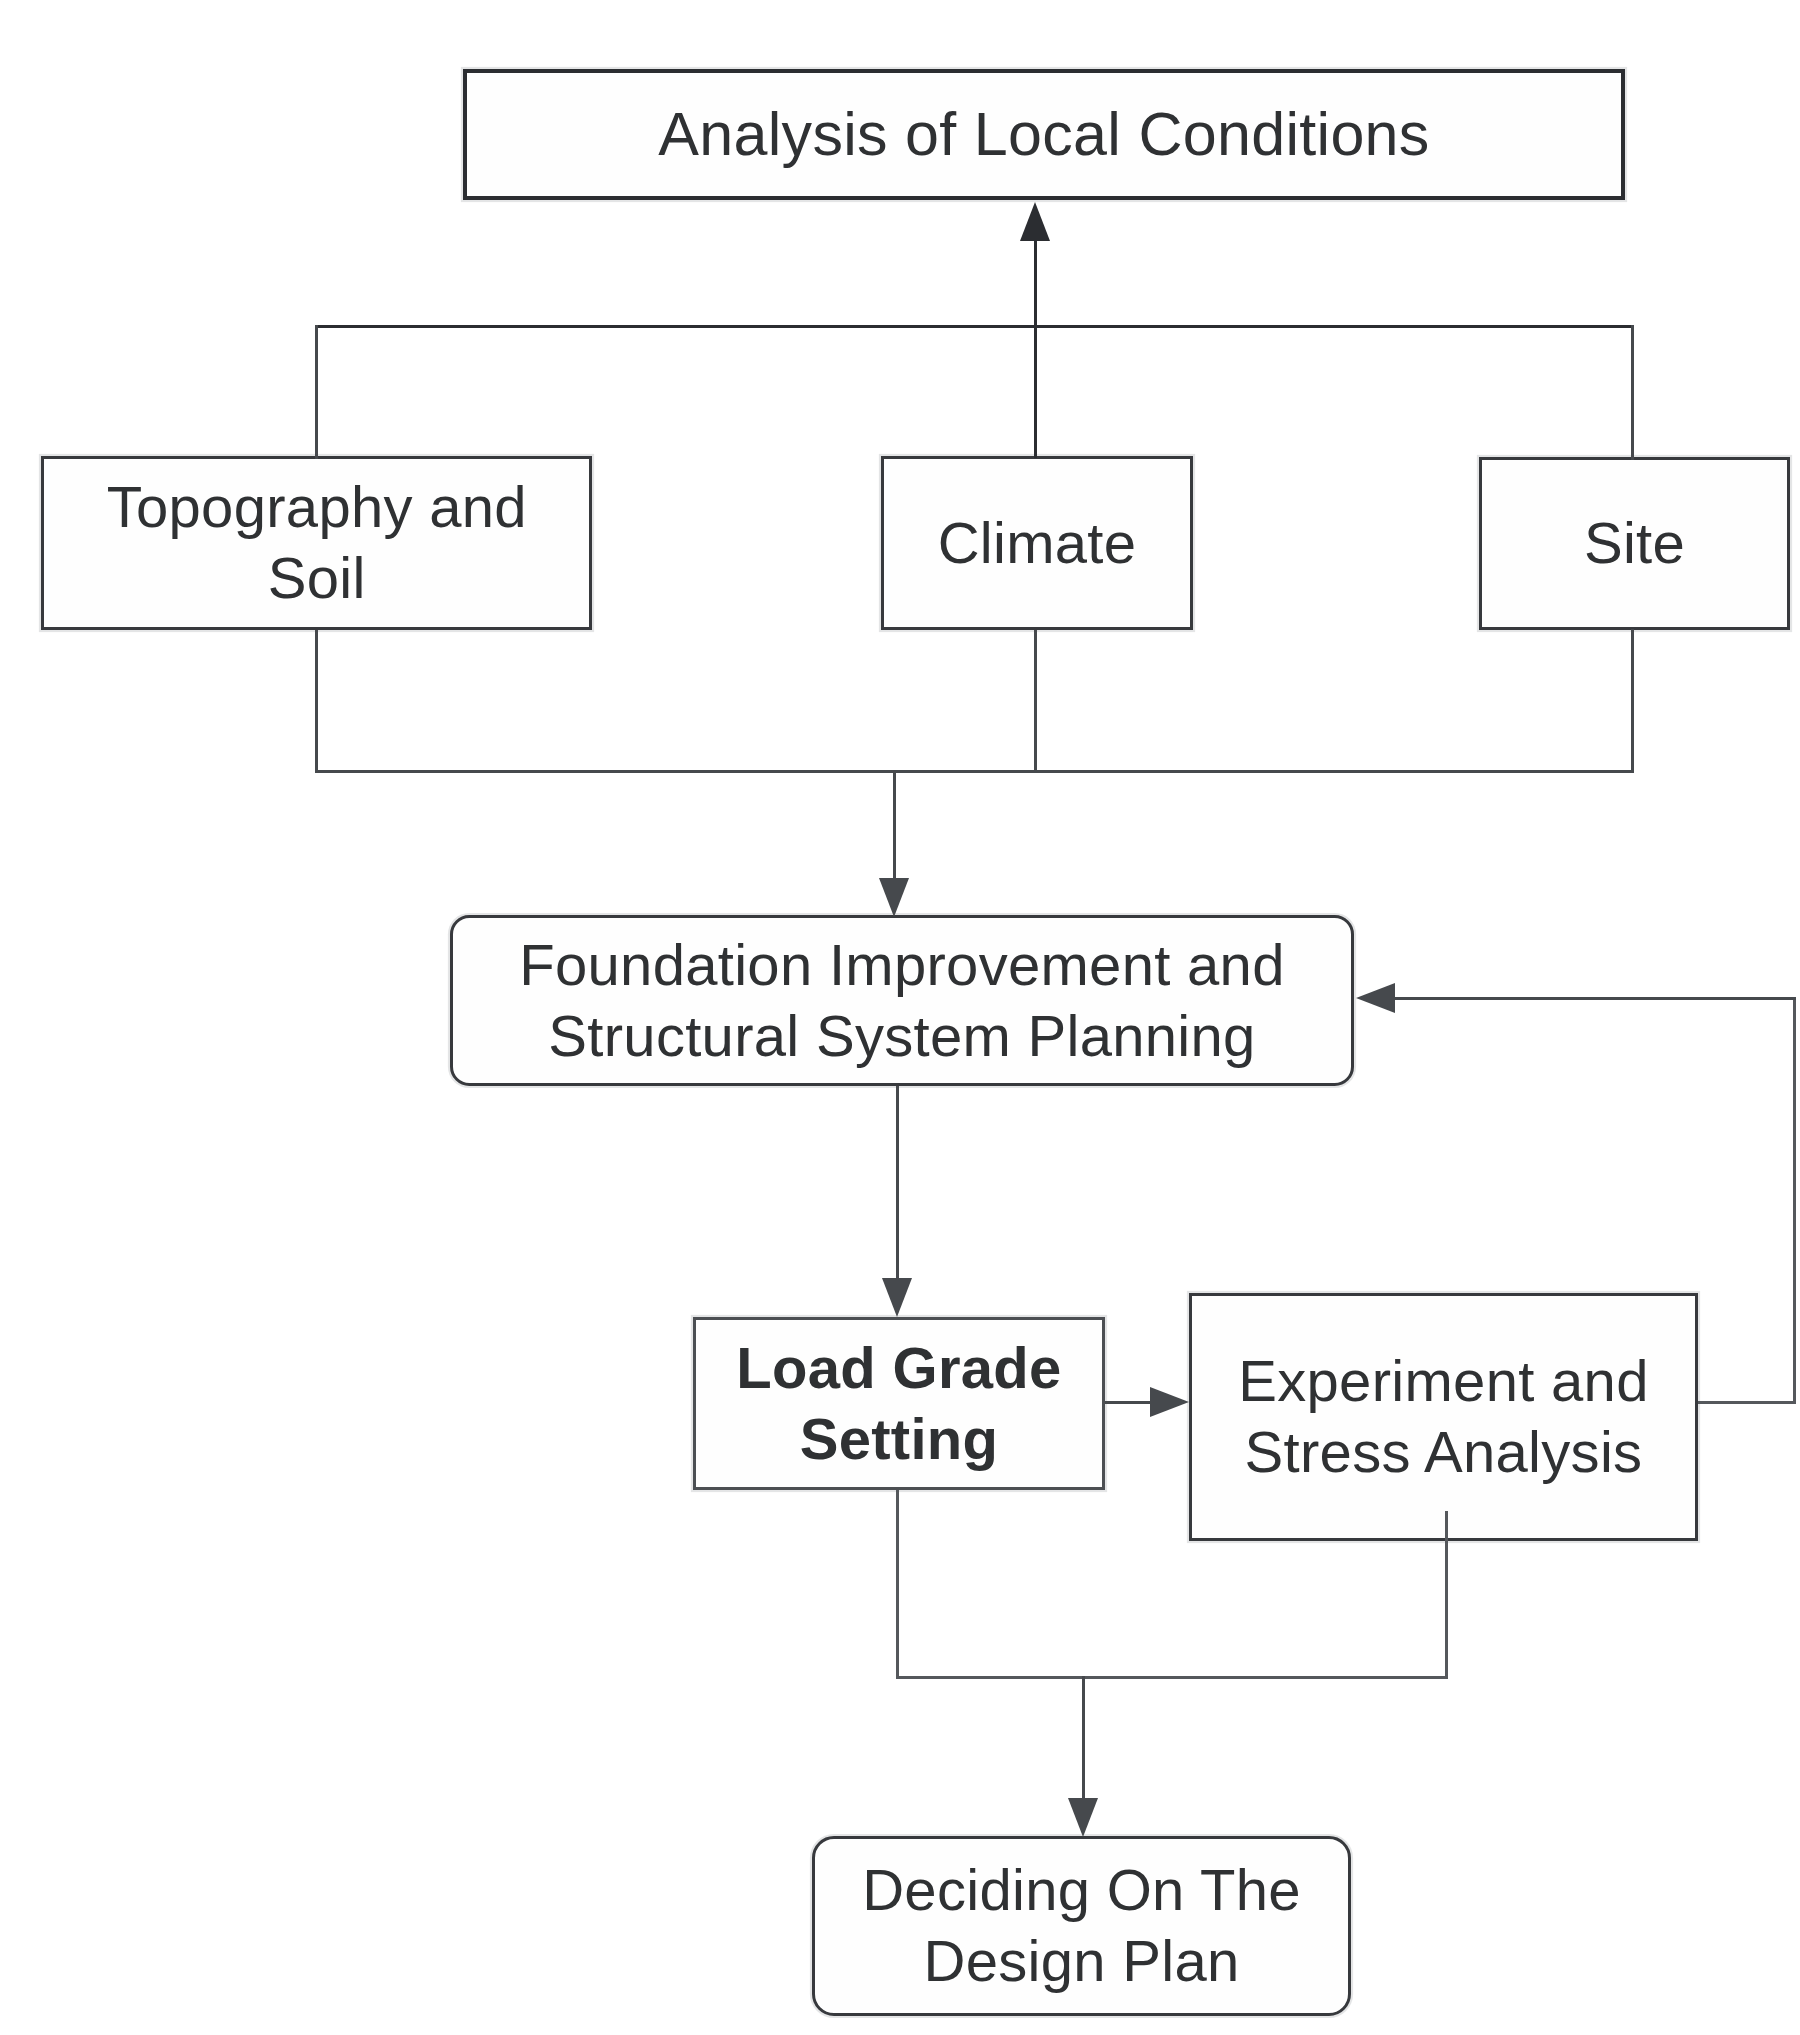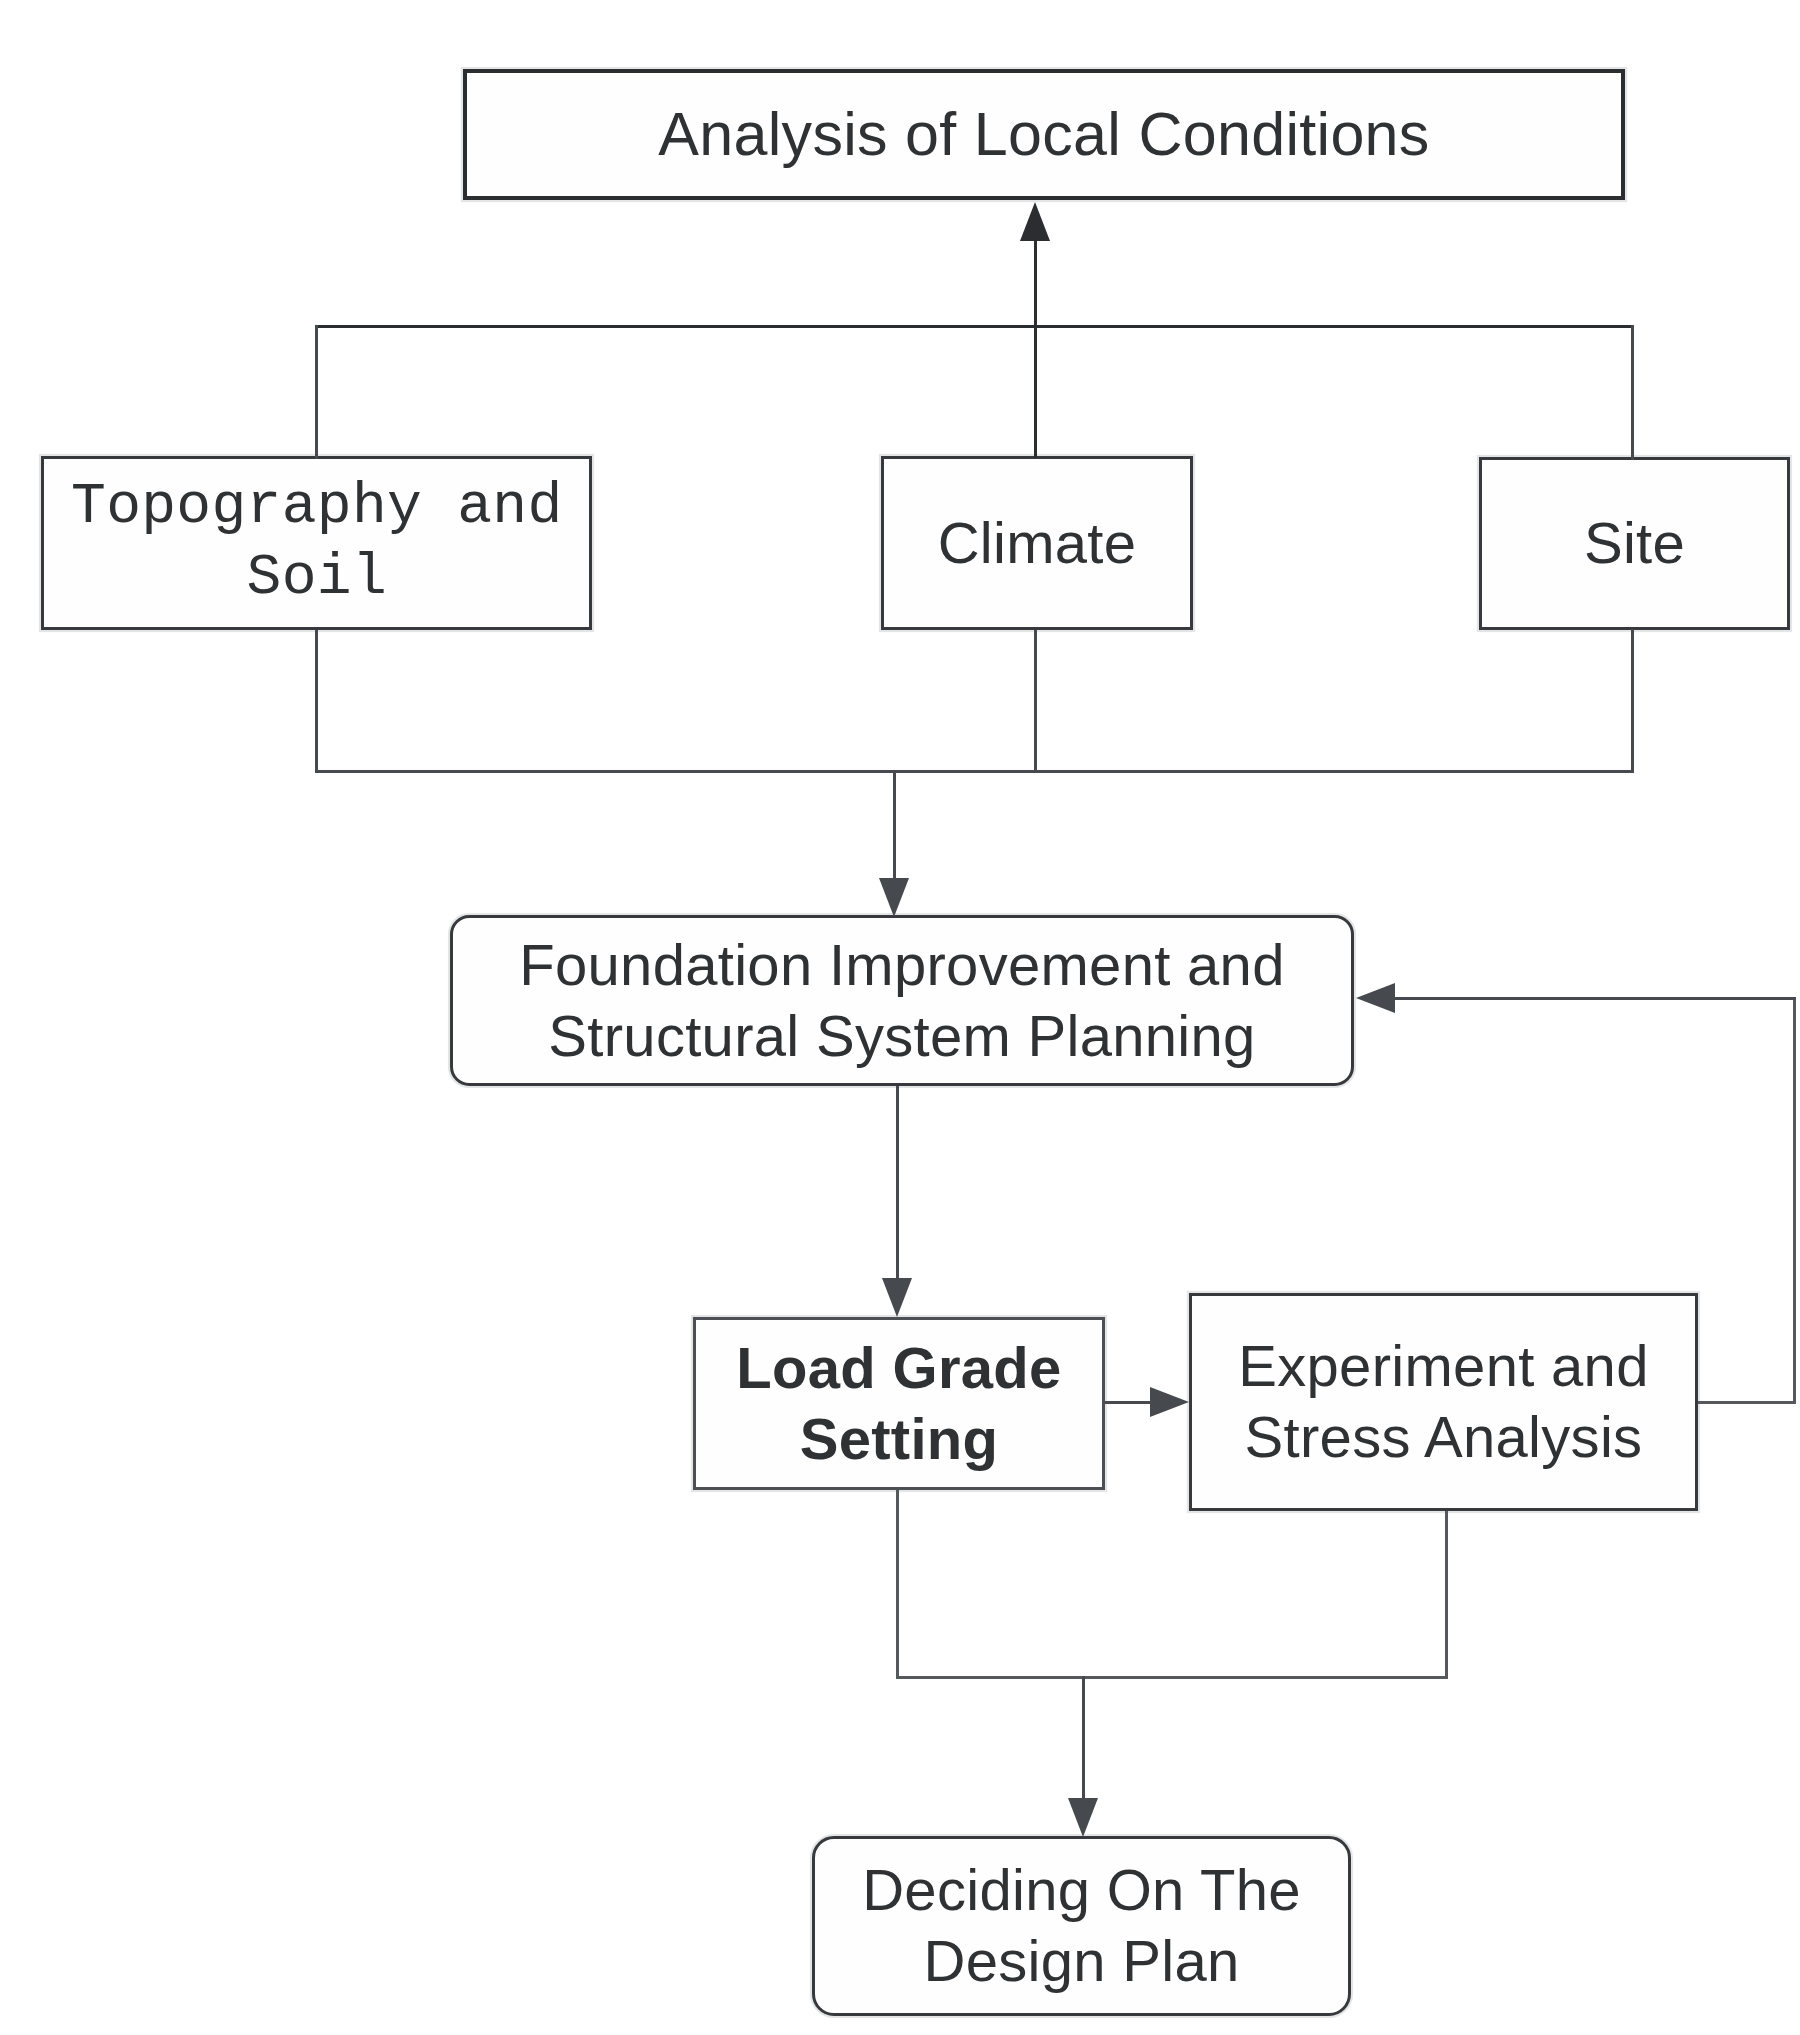--- a/index.html
+++ b/index.html
@@ -47,41 +47,41 @@
 </style>
 </head>
 <body>
 
 <div class="canvas">
 
   <div class="node" style="left:439px;top:69px;width:1162px;height:131px;border-width:4.1px;border-color:var(--line-dark);font-size:61px;">
     <span>Analysis of Local Conditions</span>
   </div>
 
-  <div class="node" style="left:17.3px;top:456px;width:551px;height:174px;font-family:Liberation Mono, monospace;">
+  <div class="node" style="left:17.3px;top:456px;width:551px;height:174px;">
     <span>Topography and Soil</span>
   </div>
 
   <div class="node" style="left:857px;top:456px;width:312px;height:174px;">
     <span>Climate</span>
   </div>
 
   <div class="node" style="left:1455px;top:457px;width:311px;height:173px;">
     <span>Site</span>
   </div>
 
   <div class="node" style="left:426px;top:915px;width:904px;height:171px;border-radius:19.3px;align-items:center;">
     <span>Foundation Improvement and Structural System Planning</span>
   </div>
 
   <div class="node" style="left:669px;top:1317px;width:412px;height:173px;border-color:#4c4f53;font-weight:bold;">
     <span>Load Grade Setting</span>
   </div>
 
-  <div class="node" style="left:1165px;top:1293px;width:509px;height:218px;">
+  <div class="node" style="left:1165px;top:1293px;width:509px;height:248px;">
     <span>Experiment and Stress Analysis</span>
   </div>
 
   <div class="node" style="left:788px;top:1836px;width:539px;height:180px;border-radius:22px;">
     <span>Deciding On The Design Plan</span>
   </div>
 
   <div class="vline dark" style="left:1010px;top:207px;height:251px;"></div>
   <div class="arr arr-up arr-dark" style="left:996px;top:202px;"></div>
   <div class="hline dark" style="left:291px;top:325px;width:1319px;"></div>

